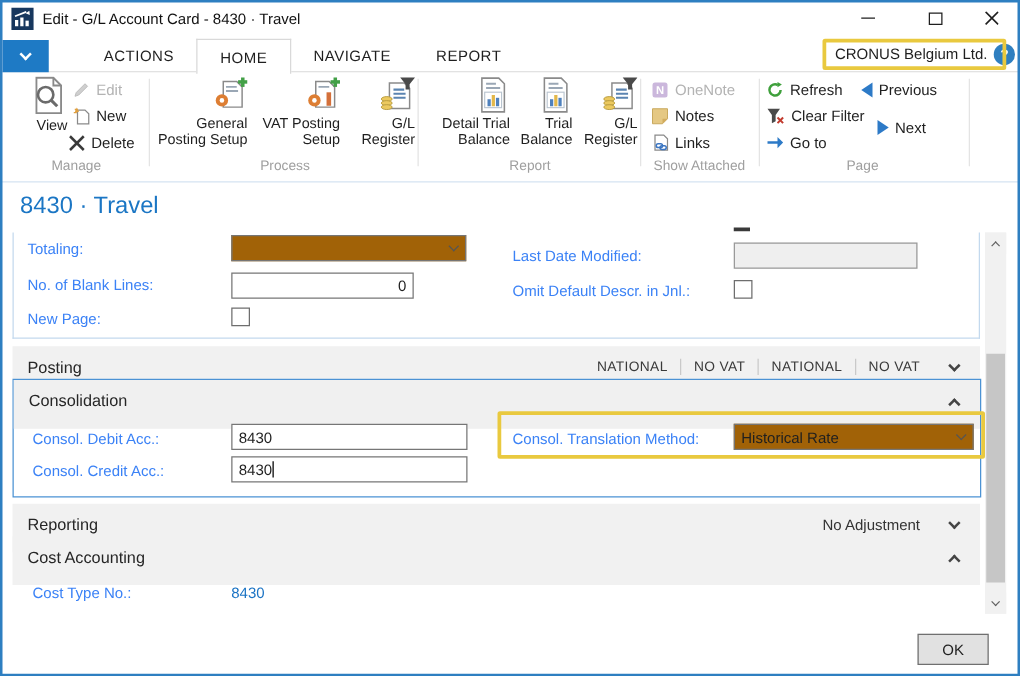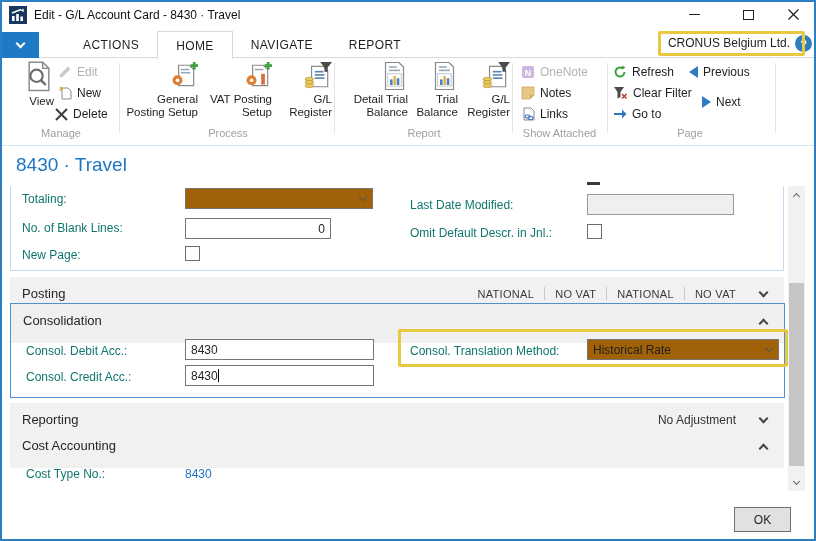--- a/index.html
+++ b/index.html
@@ -40,21 +40,21 @@
   .smallbtn.disabled { color:#b3b3b3; cursor:default; }
 
   
   .chev { display:inline-block; width:7px; height:7px; border-right:2px solid #444; border-bottom:2px solid #444; }
   .chev.down { transform:rotate(45deg); }
   .chev.up { transform:rotate(-135deg); margin-top:5px; }
   .chev.sm { width:6px; height:6px; border-width:1.5px; border-color:#555; }
 
   
   .page-title { position:absolute; left:16px; top:154px; font-size:19px; color:#1b76c4; }
-  .field-label { position:absolute; font-size:12px; color:#0f766e; white-space:nowrap; }
+  .field-label { position:absolute; font-size:12px; color:#3b82f6; white-space:nowrap; }
   .tbox { position:absolute; height:21px; background:#fff; border:1px solid #767676; font-size:12px; padding:0 5px; display:flex; align-items:center; }
   .tbox.disabled { background:#efefef; border-color:#9a9a9a; }
   .tbox.num { justify-content:flex-end; }
   .combo { position:absolute; height:21px; background:#a16207; border:1px solid #767676; font-size:12px; display:flex; align-items:center; cursor:pointer; }
   .combo .val { flex:1; padding:0 5px; }
   .combo .dd { width:18px; display:flex; align-items:center; justify-content:center; }
   .checkbox { position:absolute; width:15px; height:15px; background:#fff; border:1px solid #6e6e6e; cursor:pointer; }
   .caret { display:inline-block; width:1px; height:13px; background:#000; }
 
   .group-frame-l { position:absolute; left:10px; top:186px; width:1px; height:85px; background:#c3d9ee; }

